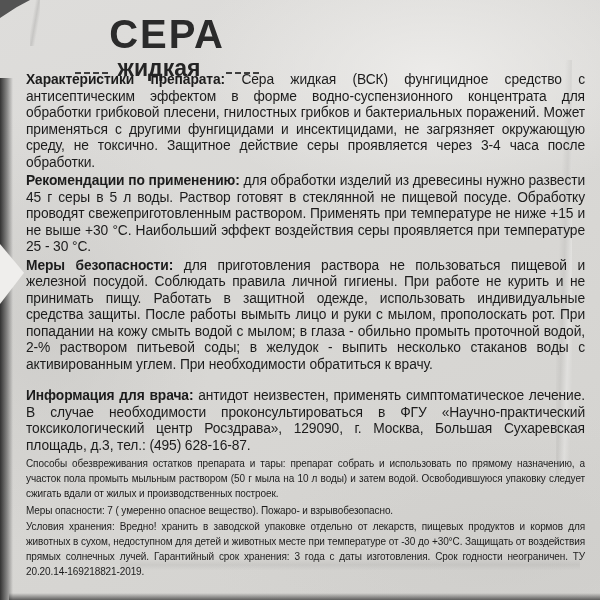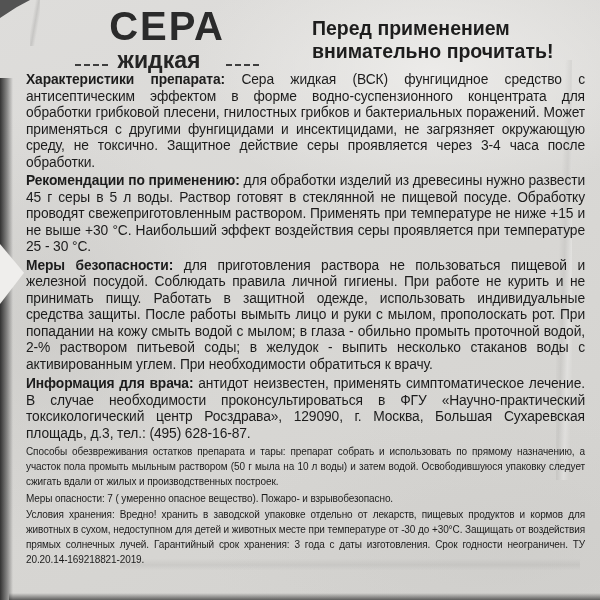--- a/index.html
+++ b/index.html
@@ -44,21 +44,21 @@
   .crease-2 {
     position: absolute; right: 28px; top: 60px; width: 16px; height: 420px;
     background: linear-gradient(92deg, rgba(0,0,0,0) 30%, rgba(0,0,0,.05) 50%, rgba(255,255,255,.25) 72%, rgba(0,0,0,0) 90%);
   }
   .crease-3 {
     position: absolute; left: 120px; top: 555px; width: 460px; height: 18px;
     background: linear-gradient(to bottom, rgba(0,0,0,0) 20%, rgba(0,0,0,.05) 55%, rgba(0,0,0,0) 85%);
   }
 
   
-  .header { position: absolute; top: 6px; left: 0; right: 0; height: 66px; padding-left: 13px; }
+  .header { position: absolute; top: 14px; left: 0; right: 0; height: 66px; padding-left: 13px; }
   .title-block { position: absolute; left: 52px; top: 0; width: 230px; text-align: center; }
   .product-title {
     font-size: 40px; font-weight: 700; letter-spacing: 2px;
     color: #2b2b2b; line-height: 1.02;
   }
   .subtitle-row { display: flex; align-items: center; justify-content: center; margin-top: 1px; text-align: right; }
   .dash { width: 33px; border-top: 2px dashed #3e3e3e; height: 0; margin-top: 9px; }
   .dash.right { margin-left: 26px; }
   .dash.left { margin-right: 10px; }
   .product-subtitle { font-size: 23px; font-weight: 700; color: #242424; line-height: 1.1; }
@@ -66,21 +66,21 @@
   .warning {
     position: absolute; left: 312px; top: 11px;
     font-size: 19.5px; font-weight: 700; line-height: 1.2; color: #1d1d1d;
   }
 
   
   .label-body { position: absolute; top: 72px; left: 26px; right: 15px; color: #1c1c1c; }
   p.sec { text-align: justify; letter-spacing: -0.1px; }
   .sec-major { font-size: 13.8px; line-height: 16.5px; margin-bottom: 2px; }
   .sec-major .h { font-weight: 700; }
-  .sec-info { margin-top: 3px; }
+  .sec-info { margin-top: 15px; }
   .sec-minor { font-size: 10px; line-height: 15.2px; margin-bottom: 1px; }
   .sec-minor .h { font-weight: 400; }
 </style>
 </head>
 <body>
 
 <div class="package">
 
   <div class="edge-left"></div>
   <div class="corner-tl"></div>
@@ -92,24 +92,20 @@
 
   <div class="header">
     <div class="title-block">
       <div class="product-title">СЕРА</div>
       <div class="subtitle-row">
         <span class="dash left"></span>
         <span class="product-subtitle">жидкая</span>
         <span class="dash right"></span>
       </div>
     </div>
-    <div class="warning">
-      <div>Перед применением</div>
-      <div>внимательно прочитать!</div>
-    </div>
   </div>
 
   <div class="label-body">
     <p class="sec sec-major"><b class="h">Характеристики препарата:</b> <span>Сера жидкая (ВСК) фунгицидное средство с антисептическим эффектом в форме водно-суспензионного концентрата для обработки грибковой плесени, гнилостных грибков и бактериальных поражений. Может применяться с другими фунгицидами и инсектицидами, не загрязняет окружающую среду, не токсично. Защитное действие серы проявляется через 3-4 часа после обработки.</span></p>
 
     <p class="sec sec-major"><b class="h">Рекомендации по применению:</b> <span>для обработки изделий из древесины нужно развести 45 г серы в 5 л воды. Раствор готовят в стеклянной не пищевой посуде. Обработку проводят свежеприготовленным раствором. Применять при температуре не ниже +15 и не выше +30 °С. Наибольший эффект воздействия серы проявляется при температуре 25 - 30 °С.</span></p>
 
     <p class="sec sec-major"><b class="h">Меры безопасности:</b> <span>для приготовления раствора не пользоваться пищевой и железной посудой. Соблюдать правила личной гигиены. При работе не курить и не принимать пищу. Работать в защитной одежде, использовать индивидуальные средства защиты. После работы вымыть лицо и руки с мылом, прополоскать рот. При попадании на кожу смыть водой с мылом; в глаза - обильно промыть проточной водой, 2-% раствором питьевой соды; в желудок - выпить несколько стаканов воды с активированным углем. При необходимости обратиться к врачу.</span></p>
 
     <p class="sec sec-major sec-info"><b class="h">Информация для врача:</b> <span>антидот неизвестен, применять симптоматическое лечение. В случае необходимости проконсультироваться в ФГУ «Научно-практический токсикологический центр Росздрава», 129090, г. Москва, Большая Сухаревская площадь, д.3, тел.: (495) 628-16-87.</span></p>

